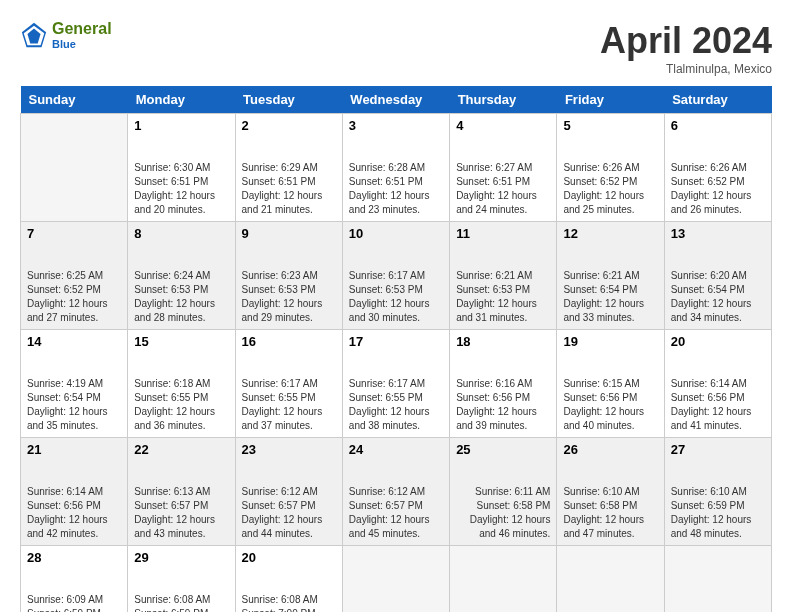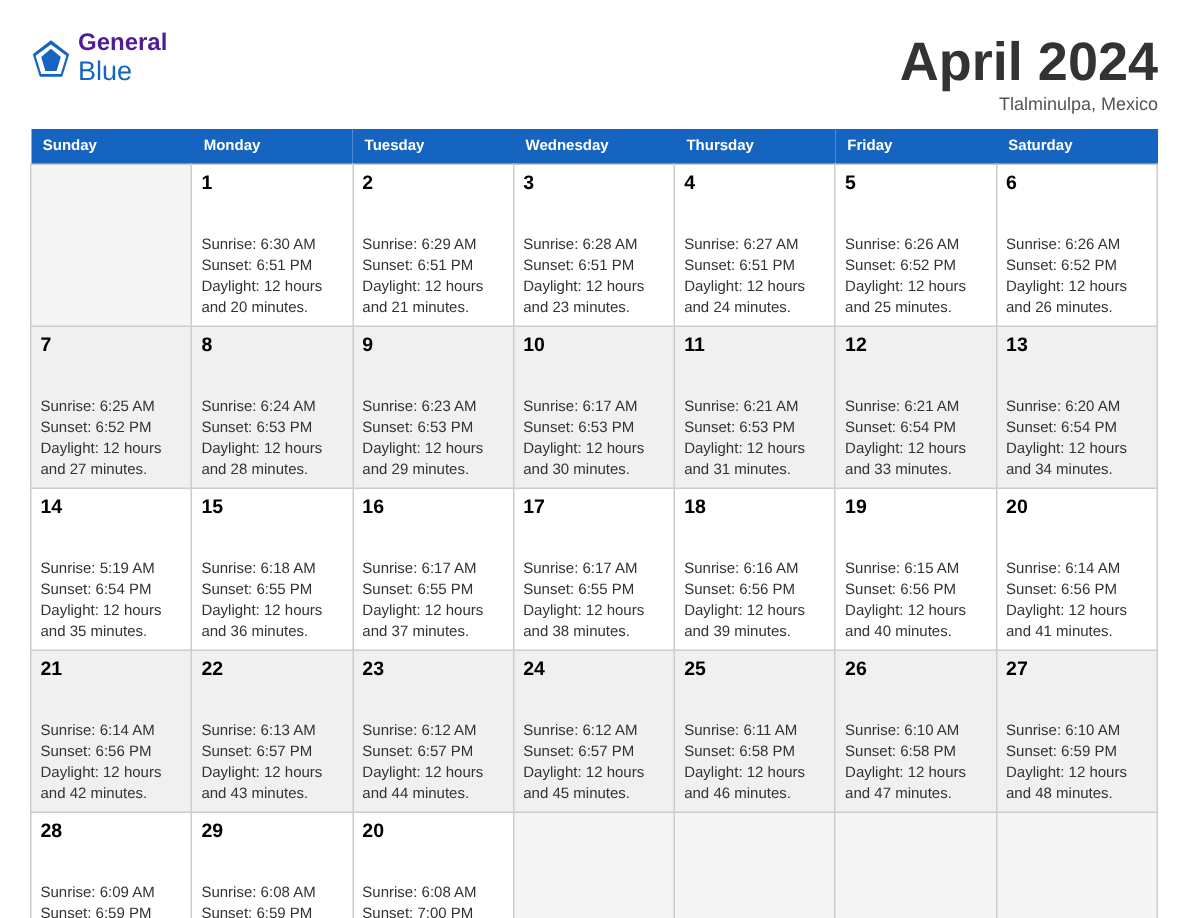--- a/index.html
+++ b/index.html
@@ -22,25 +22,25 @@
       gap: 4px;
     }
     .logo-text {
       display: flex;
       flex-direction: column;
       line-height: 1.1;
     }
     .logo-general {
       font-size: 16px;
       font-weight: bold;
-      color: #4c1d95;
+      color: #4d7c0f;
     }
     .logo-blue {
-      font-size: 18px;
-      font-weight: normal;
+      font-size: 11px;
+      font-weight: bold;
       color: #1565c0;
     }
     .logo-icon {
       width: 28px;
       height: 28px;
     }
     .title-section {
       text-align: right;
     }
     .month-title {
@@ -56,21 +56,21 @@
     .calendar {
       width: 100%;
       border-collapse: collapse;
       font-size: 11px;
     }
     .calendar th {
       background-color: #1565c0;
       color: white;
       text-align: left;
       padding: 6px 8px;
-      font-size: 10px;
+      font-size: 13px;
       font-weight: bold;
     }
     .calendar td {
       border: 1px solid #ccc;
       vertical-align: top;
       padding: 4px 6px;
       width: calc(100% / 7);
       min-height: 80px;
       background: #fff;
     }
@@ -225,21 +225,21 @@
           <span class="day-num">13</span>
           <div class="day-info" style="white-space: pre-line;">Sunrise: 6:20 AM
 Sunset: 6:54 PM
 Daylight: 12 hours
 and 34 minutes.</div>
         </td>
       </tr>
       <tr>
         <td>
           <span class="day-num">14</span>
-          <div class="day-info" style="white-space: pre-line;">Sunrise: 5:19 AM
+          <div class="day-info" style="white-space: pre-line;">Sunrise: 4:19 AM
 Sunset: 6:54 PM
 Daylight: 12 hours
 and 35 minutes.</div>
         </td>
         <td>
           <span class="day-num">15</span>
           <div class="day-info" style="white-space: pre-line;">Sunrise: 6:18 AM
 Sunset: 6:55 PM
 Daylight: 12 hours
 and 36 minutes.</div>
@@ -304,21 +304,21 @@
         </td>
         <td>
           <span class="day-num">24</span>
           <div class="day-info" style="white-space: pre-line;">Sunrise: 6:12 AM
 Sunset: 6:57 PM
 Daylight: 12 hours
 and 45 minutes.</div>
         </td>
         <td>
           <span class="day-num">25</span>
-          <div class="day-info" style="white-space: pre-line;">Sunrise: 6:11 AM
+          <div class="day-info" style="white-space: pre-line; text-align: right;">Sunrise: 6:11 AM
 Sunset: 6:58 PM
 Daylight: 12 hours
 and 46 minutes.</div>
         </td>
         <td>
           <span class="day-num">26</span>
           <div class="day-info" style="white-space: pre-line;">Sunrise: 6:10 AM
 Sunset: 6:58 PM
 Daylight: 12 hours
 and 47 minutes.</div>

